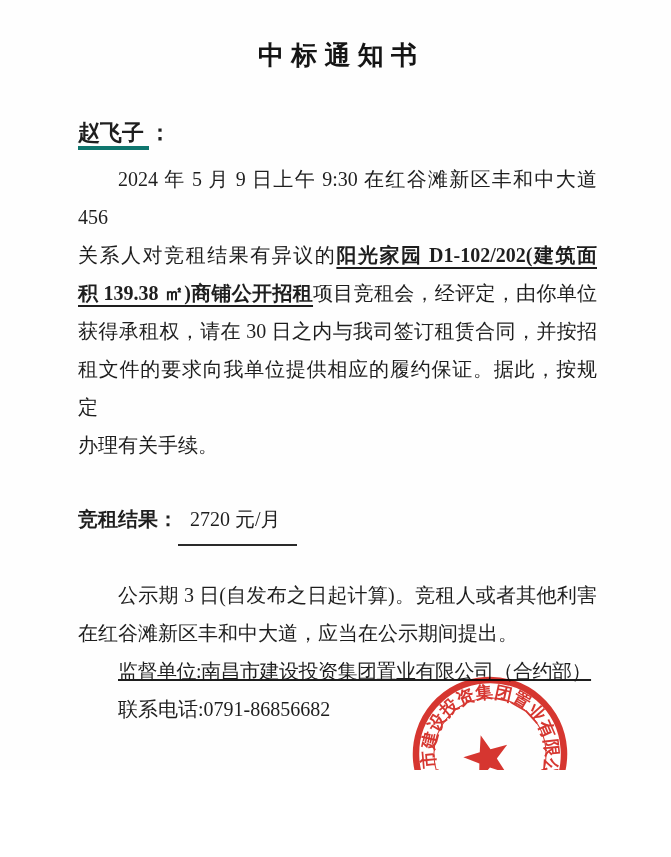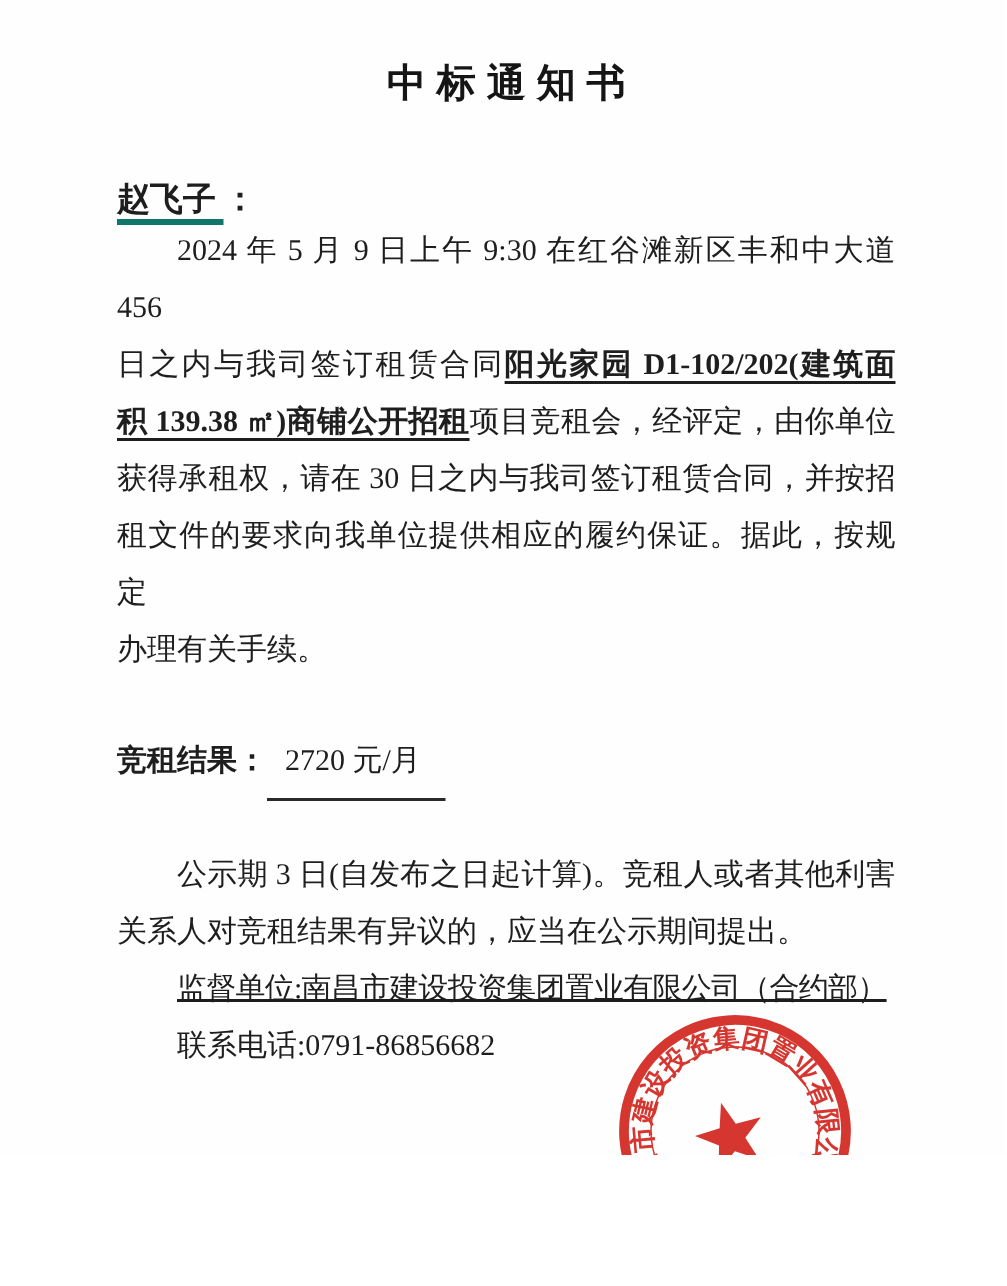--- a/index.html
+++ b/index.html
@@ -19,21 +19,21 @@
   .addressee .name { border-bottom:4px solid #0f766e; padding:0 5px 1px 0; }
 
   .line { font-size:20px; line-height:38px; }
   .j { text-align:justify; text-align-last:justify; }
   .ind2 { text-indent:2em; }
   .bu {
     font-weight:bold; text-decoration:underline;
     text-underline-offset:5px; text-decoration-thickness:1.5px;
   }
 
-  .para1 { }
+  .para1 { margin-top:12px; }
 
   .result { margin-top:36px; }
   .result .label { font-weight:bold; }
   .result .value { border-bottom:2px solid #2a2a2a; padding:0 16px 14px 12px; }
 
   .para2 { margin-top:38px; }
   .fit { white-space:nowrap; letter-spacing:-0.5px;text-decoration:underline; }
 
   .sign { margin-top:77px; margin-left:110px; white-space:nowrap; }
   .date { margin-left:227px; word-spacing:3px; }
@@ -51,34 +51,34 @@
   <div class="content">
 
     <h1 class="title">中标通知书</h1>
 
     <div class="addressee">
       <span class="name">赵飞子</span><span>：</span>
     </div>
 
     <div class="para1">
       <div class="line j ind2"><span>2024 年 5 月 9 日上午 9:30 在红谷滩新区丰和中大道 456</span></div>
-      <div class="line j"><span>日之内与我司签订租赁合同</span><span class="bu">阳光家园 D1-102/202(建筑面</span></div>
+      <div class="line j"><span>关系人对竞租结果有异议的</span><span class="bu">阳光家园 D1-102/202(建筑面</span></div>
       <div class="line j"><span class="bu">积 139.38 ㎡)商铺公开招租</span><span>项目竞租会，经评定，由你单位</span></div>
       <div class="line j">获得承租权，请在 30 日之内与我司签订租赁合同，并按招</div>
       <div class="line j">租文件的要求向我单位提供相应的履约保证。据此，按规定</div>
       <div class="line">办理有关手续。</div>
     </div>
 
     <div class="result line">
       <span class="label">竞租结果：</span><span class="value">2720 元/月</span>
     </div>
 
     <div class="para2">
       <div class="line j ind2">公示期 3 日(自发布之日起计算)。竞租人或者其他利害</div>
-      <div class="line">关系人对竞租结果有异议的，应当在公示期间提出。</div>
+      <div class="line">在红谷滩新区丰和中大道，应当在公示期间提出。</div>
       <div class="line ind2 fit">监督单位:南昌市建设投资集团置业有限公司（合约部）</div>
       <div class="line ind2">联系电话:0791-86856682</div>
     </div>
 
     <div class="sign line">
       <span>招租人：</span><span>南昌市建设投资集团置业有限公司</span>
     </div>
 
     <div class="date line">2024 年 5 月 9 日</div>
 

